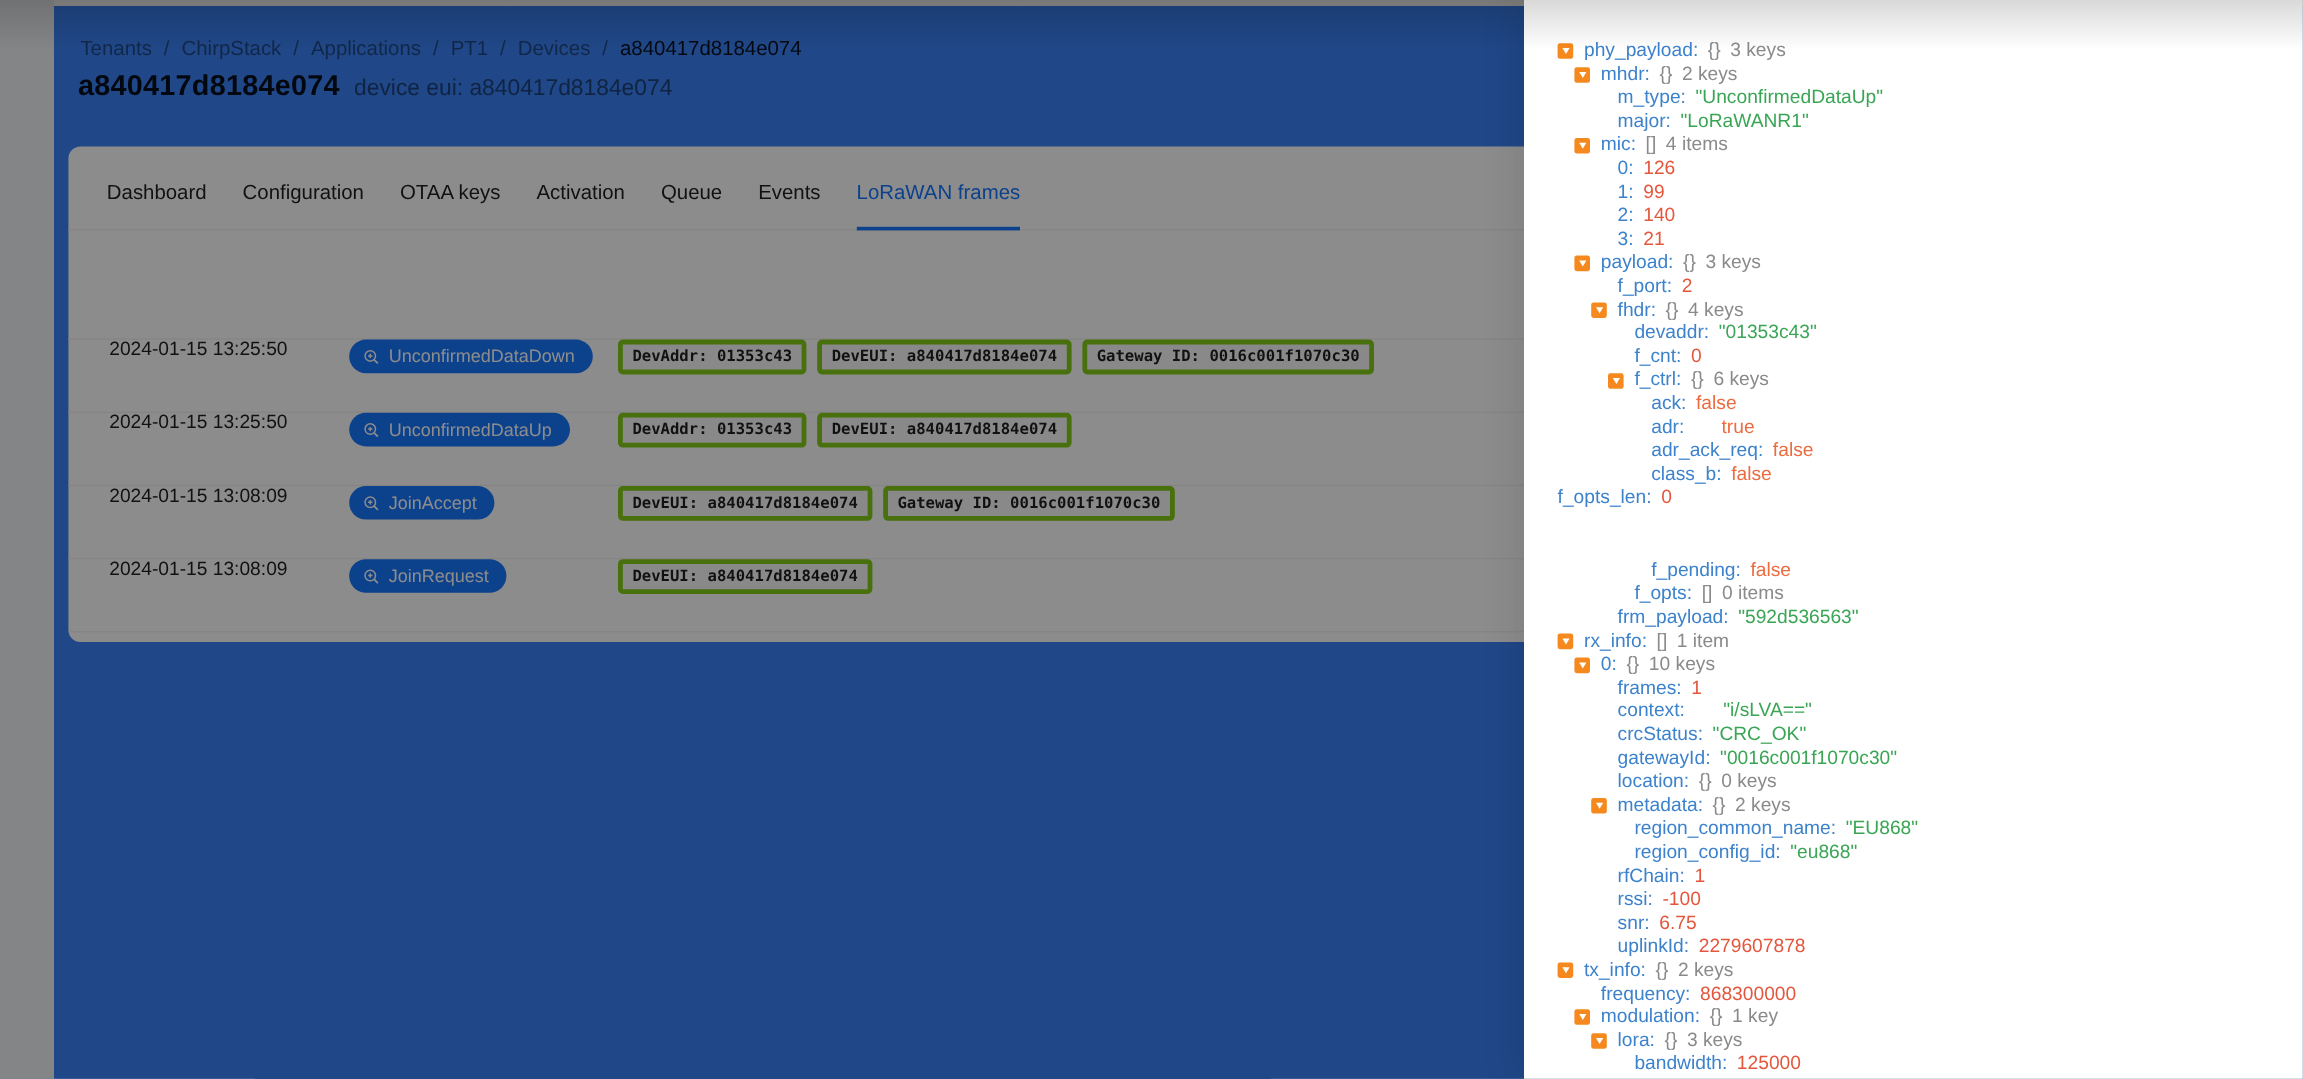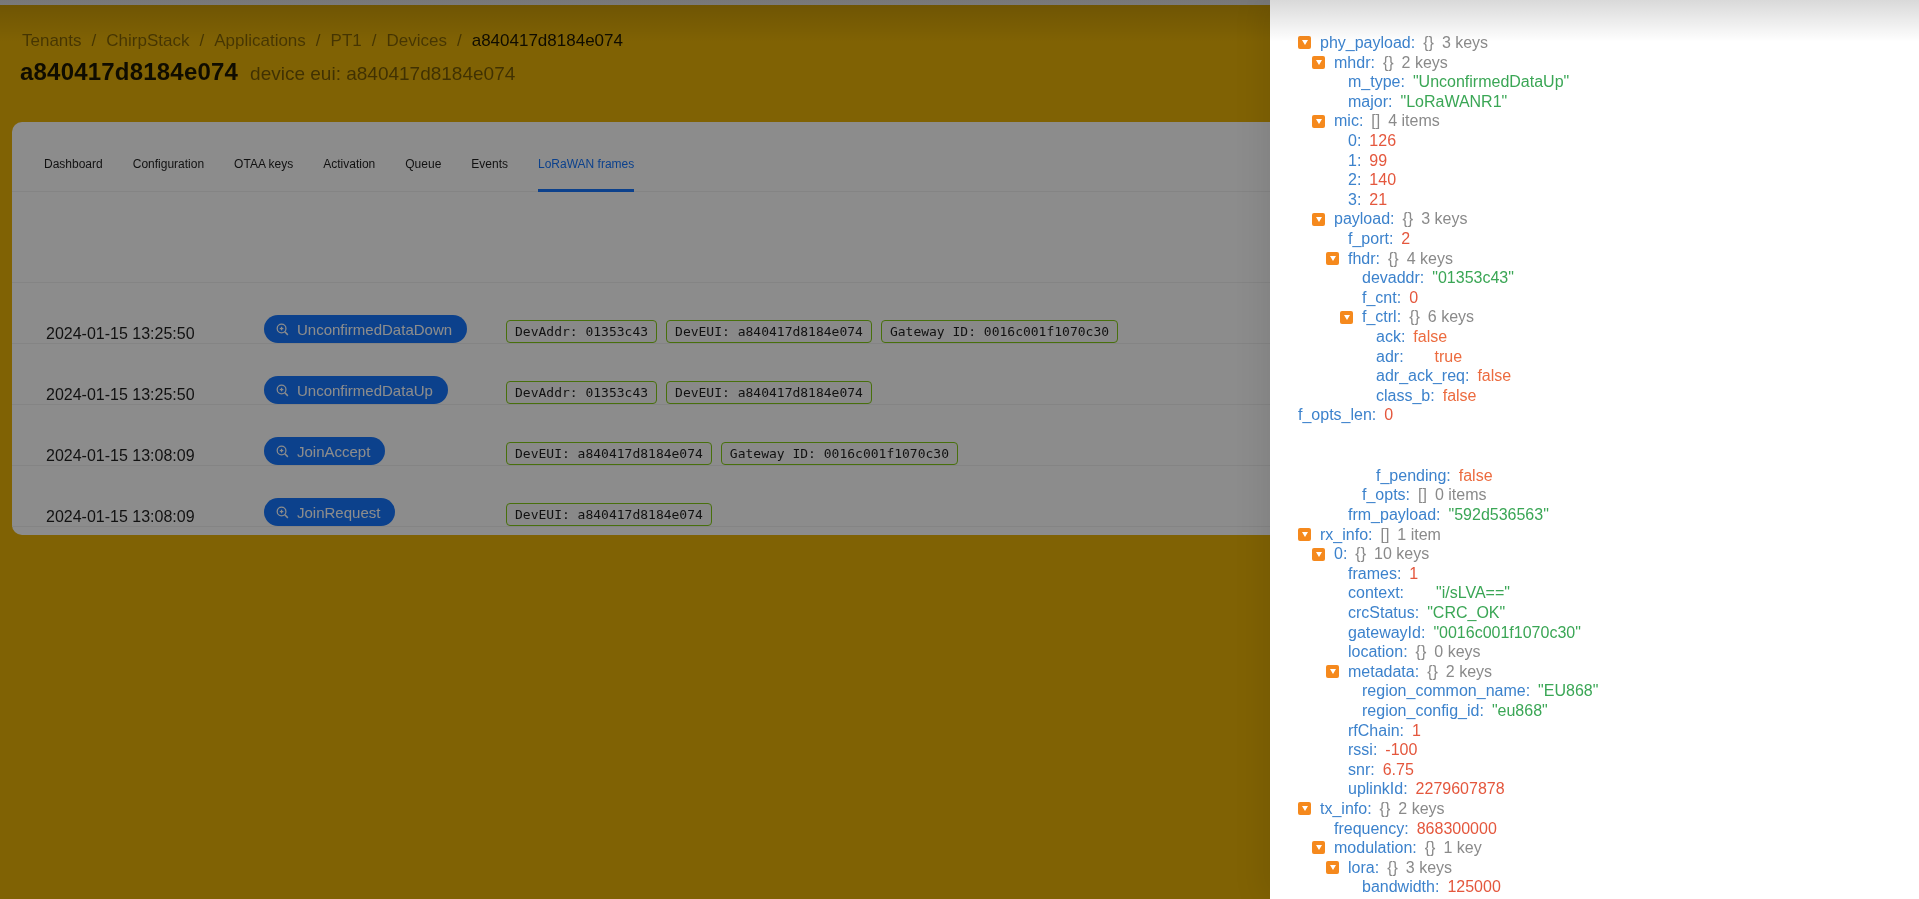--- a/index.html
+++ b/index.html
@@ -3,47 +3,47 @@
 <meta charset="utf-8">
 <style>
   html,body{margin:0;padding:0;}
   body{
     width:1919px;height:899px;overflow:hidden;position:relative;
     font-family:"Liberation Sans", sans-serif;
     background:#f0f2f5;
     -webkit-font-smoothing:antialiased;
   }
   
-  .page{position:absolute;inset:0;background:#eab308;}
+  .page{position:absolute;inset:0;background:#3b82f6;margin-left:45px;}
   .topstrip{position:absolute;top:0;left:0;right:0;height:5px;background:#ffffff;z-index:1;}
   .breadcrumb{position:absolute;top:31px;left:22px;font-size:17px;color:rgba(0,0,0,0.45);display:flex;align-items:center;z-index:2;}
   .bc-item{color:rgba(0,0,0,0.45);cursor:pointer;}
   .bc-item.last{color:rgba(0,0,0,0.88);}
   .bc-sep{margin:0 10px;color:rgba(0,0,0,0.45);}
   .pagehead{position:absolute;top:58px;left:20px;display:flex;align-items:baseline;z-index:2;}
   .pagetitle{font-size:24px;font-weight:700;color:rgba(0,0,0,0.88);letter-spacing:0.2px;}
   .pagesub{font-size:19px;color:rgba(0,0,0,0.5);margin-left:12px;}
   .card{position:absolute;top:122px;left:12px;right:12px;height:413px;background:#ffffff;border-radius:10px;z-index:2;}
   
   .tabbar{height:70px;border-bottom:1px solid #f0f0f0;display:flex;align-items:flex-end;padding:0 0 0 32px;box-sizing:border-box;}
-  .tab{font-size:12px;color:rgba(0,0,0,0.88);padding:0 0 20px 0;margin-right:30px;position:relative;cursor:pointer;white-space:nowrap;}
+  .tab{font-size:17px;color:rgba(0,0,0,0.88);padding:0 0 20px 0;margin-right:30px;position:relative;cursor:pointer;white-space:nowrap;}
   .tab.active{color:var(--accent,#1677ff);}
   .tab.active::after{content:"";position:absolute;left:0;right:0;bottom:-1px;height:3px;background:var(--accent,#1677ff);}
   
   .frames-table{margin-top:90px;border-top:1px solid #f0f0f0;}
-  .frow{height:60px;display:flex;align-items:flex-end;border-bottom:1px solid #f0f0f0;gap:18px;}
+  .frow{height:60px;display:flex;align-items:flex-start;border-bottom:1px solid #f0f0f0;}
   .cell-time{width:200px;padding-left:34px;box-sizing:content-box;font-size:16px;color:rgba(0,0,0,0.88);flex:none;}
   .cell-type{width:224px;flex:none;}
   .cell-tags{flex:1;display:flex;align-items:center;gap:9px;}
   .pill{display:inline-flex;align-items:center;gap:7px;height:28px;padding:0 15px 0 11px;border:none;
     background:var(--accent,#1677ff);color:#fff;border-radius:999px;font-size:15px;
     font-family:"Liberation Sans", sans-serif;cursor:pointer;}
   .pill svg{display:block;}
   .tag{font-family:"DejaVu Sans Mono", monospace;font-size:13px;color:rgba(0,0,0,0.88);
-    background:#fafafa;border:1px solid #84cc16;border-radius:4px;padding:3px 8px;white-space:nowrap;}
+    background:#fafafa;border:4px solid #84cc16;border-radius:4px;padding:3px 8px;white-space:nowrap;font-weight:bold;}
   
   .mask{position:absolute;inset:0;background:rgba(0,0,0,0.45);z-index:50;}
   .drawer{position:absolute;top:0;right:0;width:649px;height:899px;background:#ffffff;z-index:60;
     box-shadow:-9px 0 28px rgba(0,0,0,0.08);box-sizing:border-box;padding:33px 12px 0 28px;overflow:hidden;}
   .jtree{font-size:16px;}
   .jline{display:flex;align-items:center;height:19.6px;line-height:19.6px;white-space:pre;}
   .jtoggle{width:13px;height:13px;border-radius:2px;background:var(--toggle_orange,#f5891d);
     display:inline-flex;align-items:center;justify-content:center;margin-right:9px;flex:none;cursor:pointer;}
   .jtoggle .tri{width:0;height:0;border-left:3.5px solid transparent;border-right:3.5px solid transparent;border-top:5px solid #fff;}
   .jkey{color:var(--json_key,#3c82cc);}

